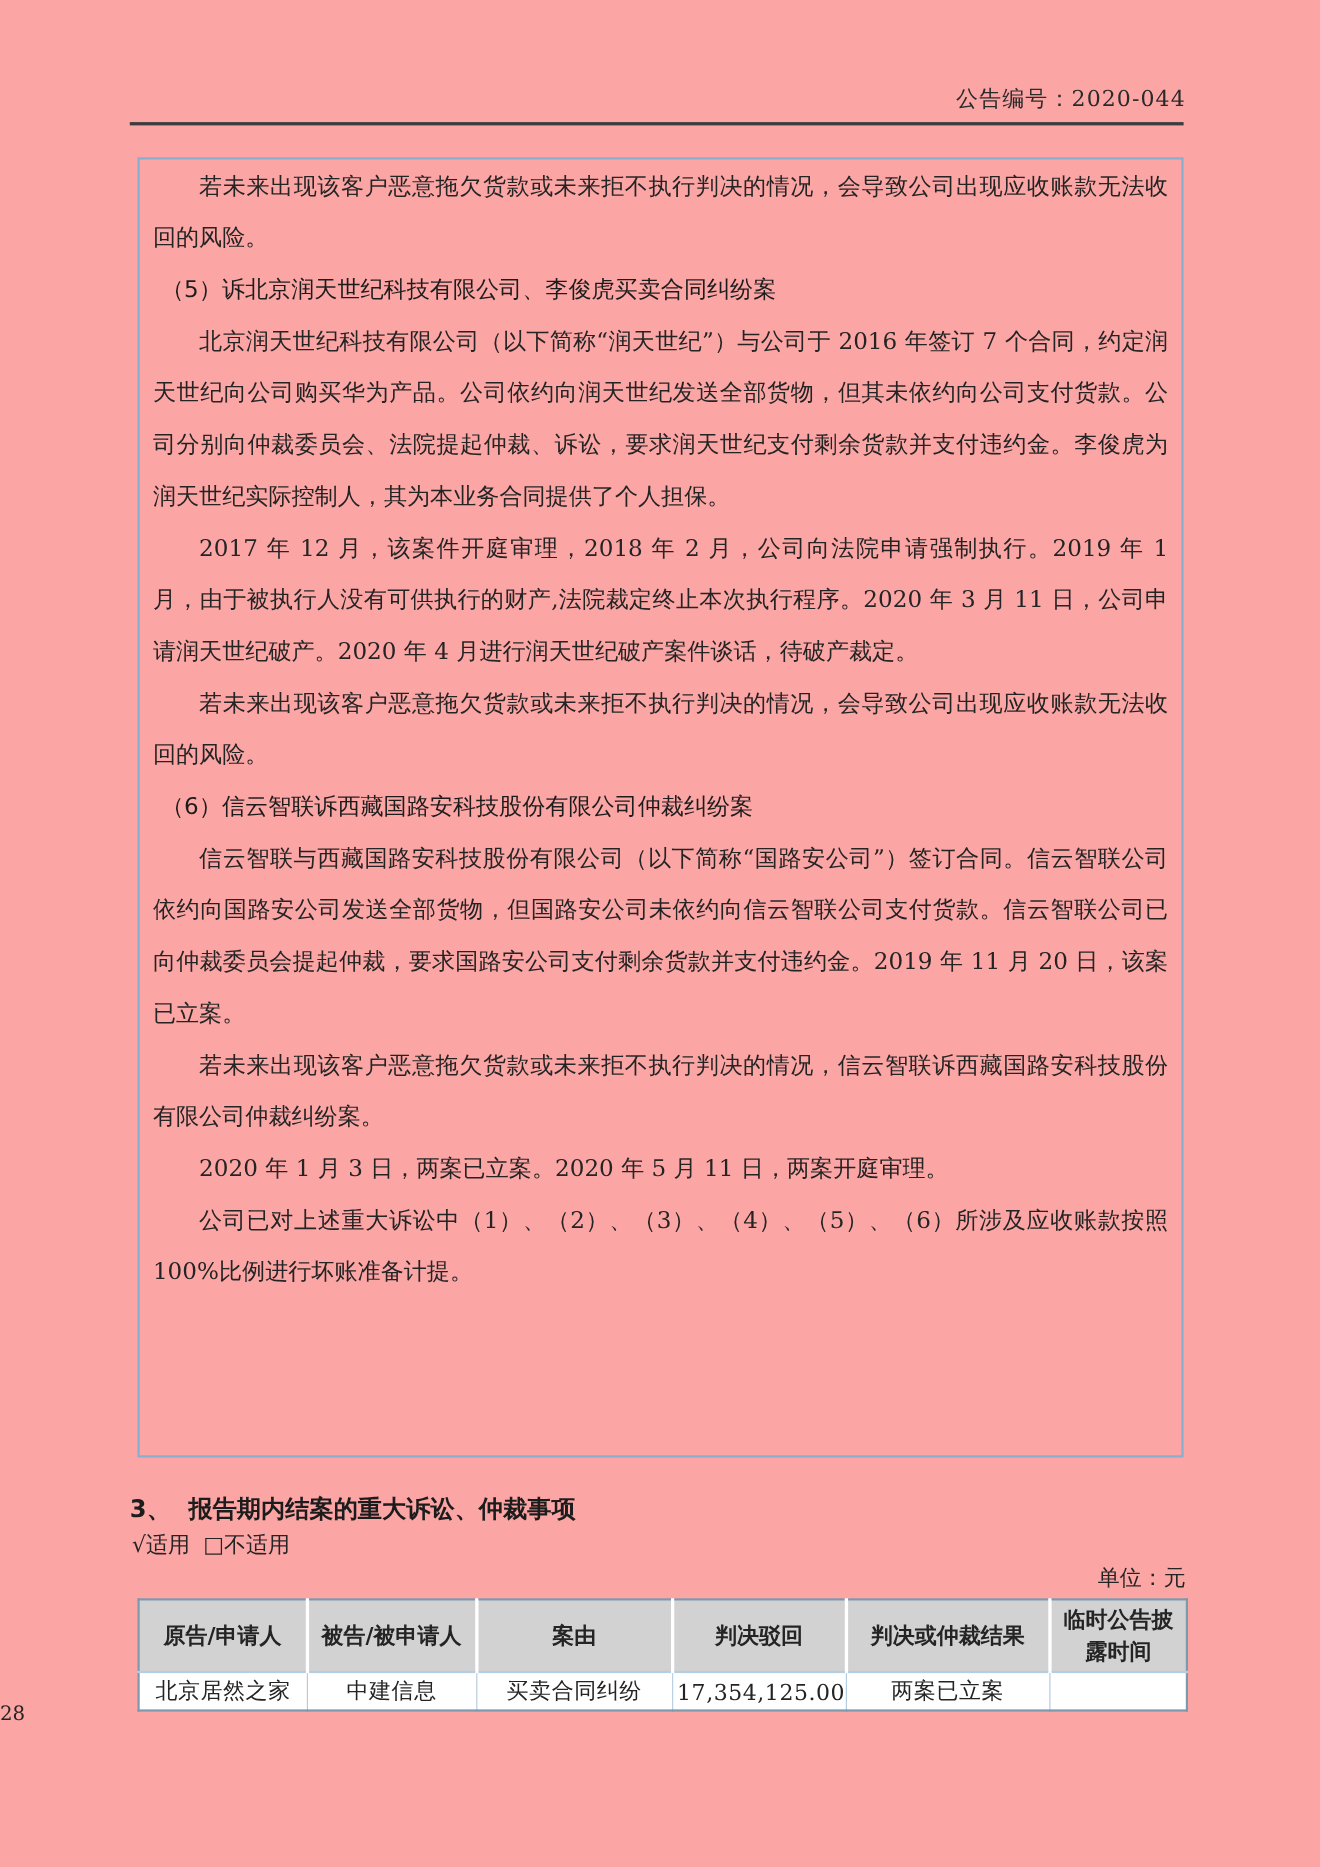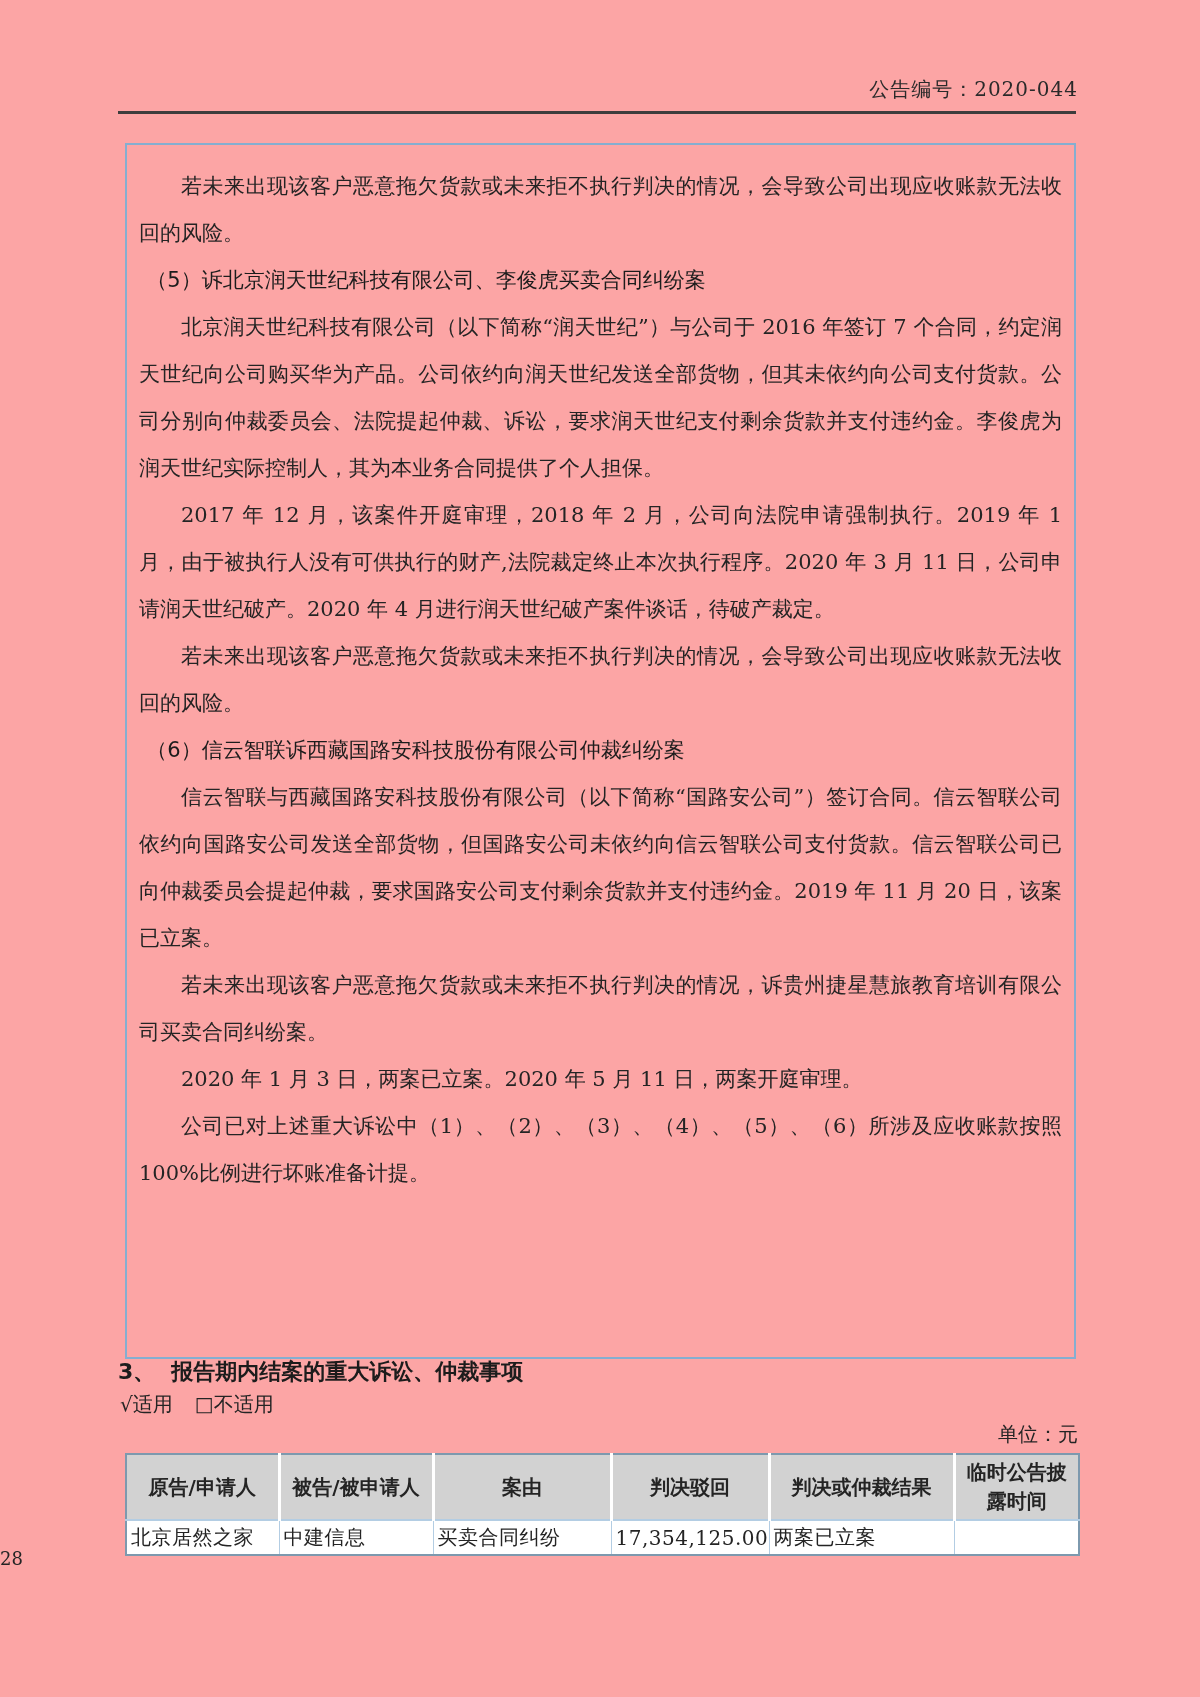--- a/index.html
+++ b/index.html
@@ -17,40 +17,40 @@
   }
   .header-rule {
     position:absolute; top:111px; left:118px; width:958px; height:3px;
     background:#3d3d3d;
   }
 
   
   .litigation-box {
     position:absolute; left:125px; top:143px;
     width:923px; height:1176px; overflow:hidden;
-    padding:18px 12px; border:2px solid #85aed0;
+    padding:1px 12px; border:2px solid #85aed0;
     font-size:21px; line-height:47px; text-align:justify;
   }
   .block-p { margin:0; text-indent:2em; }
   .block-h {
     margin:0; text-indent:0.35em; font-weight:400;
     font-family:"DejaVu Sans","Liberation Sans",sans-serif;
     color:#1c1c1c;
   }
 
   
   .section-heading {
     position:absolute; left:118px; top:1357px;
     display:flex; gap:16px; align-items:baseline;
     font-family:"DejaVu Sans","Liberation Sans",sans-serif;
     font-weight:700; font-size:22px; color:#1c1c1c;
   }
   .applicability {
     position:absolute; left:120px; top:1391px;
-    font-size:20px; display:flex; gap:22px;
+    font-size:20px; display:flex; gap:12px;
   }
   .unit-label {
     position:absolute; right:122px; top:1421px; font-size:20px;
   }
 
   
   .case-table {
     position:absolute; left:125px; top:1453px; width:953px;
     border-collapse:collapse; table-layout:fixed;
     border:2px solid #7d99ae;
@@ -58,21 +58,21 @@
   .case-table th {
     background:#d2d2d2;
     font-family:"DejaVu Sans","Liberation Sans",sans-serif;
     font-weight:700; font-size:20px; line-height:29px;
     height:64px; padding:0 4px; text-align:center;
     border-left:3px solid #ffffff;
     border-bottom:2px solid #b3cde3;
   }
   .case-table th:first-child { border-left:none; }
   .case-table td {
-    background:#fff; font-size:20px; 
+    background:#fff; font-size:20px; text-align:center;
     height:33px; padding:0 4px; letter-spacing:0.5px;
     border-left:1px solid #b3cde3;
   }
   .case-table td:first-child { border-left:none; }
 
   .page-number {
     position:absolute; top:1548px; left:0; width:1200px;
     font-size:18px;
   }
 </style>
@@ -85,21 +85,21 @@
   <div class="header-rule"></div>
 
   <div class="litigation-box">
     <p class="block-p">若未来出现该客户恶意拖欠货款或未来拒不执行判决的情况，会导致公司出现应收账款无法收回的风险。</p>
     <p class="block-h">（5）诉北京润天世纪科技有限公司、李俊虎买卖合同纠纷案</p>
     <p class="block-p">北京润天世纪科技有限公司（以下简称“润天世纪”）与公司于 2016 年签订 7 个合同，约定润天世纪向公司购买华为产品。公司依约向润天世纪发送全部货物，但其未依约向公司支付货款。公司分别向仲裁委员会、法院提起仲裁、诉讼，要求润天世纪支付剩余货款并支付违约金。李俊虎为润天世纪实际控制人，其为本业务合同提供了个人担保。</p>
     <p class="block-p">2017 年 12 月，该案件开庭审理，2018 年 2 月，公司向法院申请强制执行。2019 年 1 月，由于被执行人没有可供执行的财产,法院裁定终止本次执行程序。2020 年 3 月 11 日，公司申请润天世纪破产。2020 年 4 月进行润天世纪破产案件谈话，待破产裁定。</p>
     <p class="block-p">若未来出现该客户恶意拖欠货款或未来拒不执行判决的情况，会导致公司出现应收账款无法收回的风险。</p>
     <p class="block-h">（6）信云智联诉西藏国路安科技股份有限公司仲裁纠纷案</p>
     <p class="block-p">信云智联与西藏国路安科技股份有限公司（以下简称“国路安公司”）签订合同。信云智联公司依约向国路安公司发送全部货物，但国路安公司未依约向信云智联公司支付货款。信云智联公司已向仲裁委员会提起仲裁，要求国路安公司支付剩余货款并支付违约金。2019 年 11 月 20 日，该案已立案。</p>
-    <p class="block-p">若未来出现该客户恶意拖欠货款或未来拒不执行判决的情况，诉贵州捷星慧旅教育培训有限公司买卖合同纠纷案。</p>
+    <p class="block-p">若未来出现该客户恶意拖欠货款或未来拒不执行判决的情况，信云智联诉西藏国路安科技股份有限公司仲裁纠纷案。</p>
     <p class="block-p">2020 年 1 月 3 日，两案已立案。2020 年 5 月 11 日，两案开庭审理。</p>
     <p class="block-p">公司已对上述重大诉讼中（1）、（2）、（3）、（4）、（5）、（6）所涉及应收账款按照 100%比例进行坏账准备计提。</p>
   </div>
 
   <div class="section-heading">
     <span>3、</span>
     <span>报告期内结案的重大诉讼、仲裁事项</span>
   </div>
 
   <div class="applicability">

